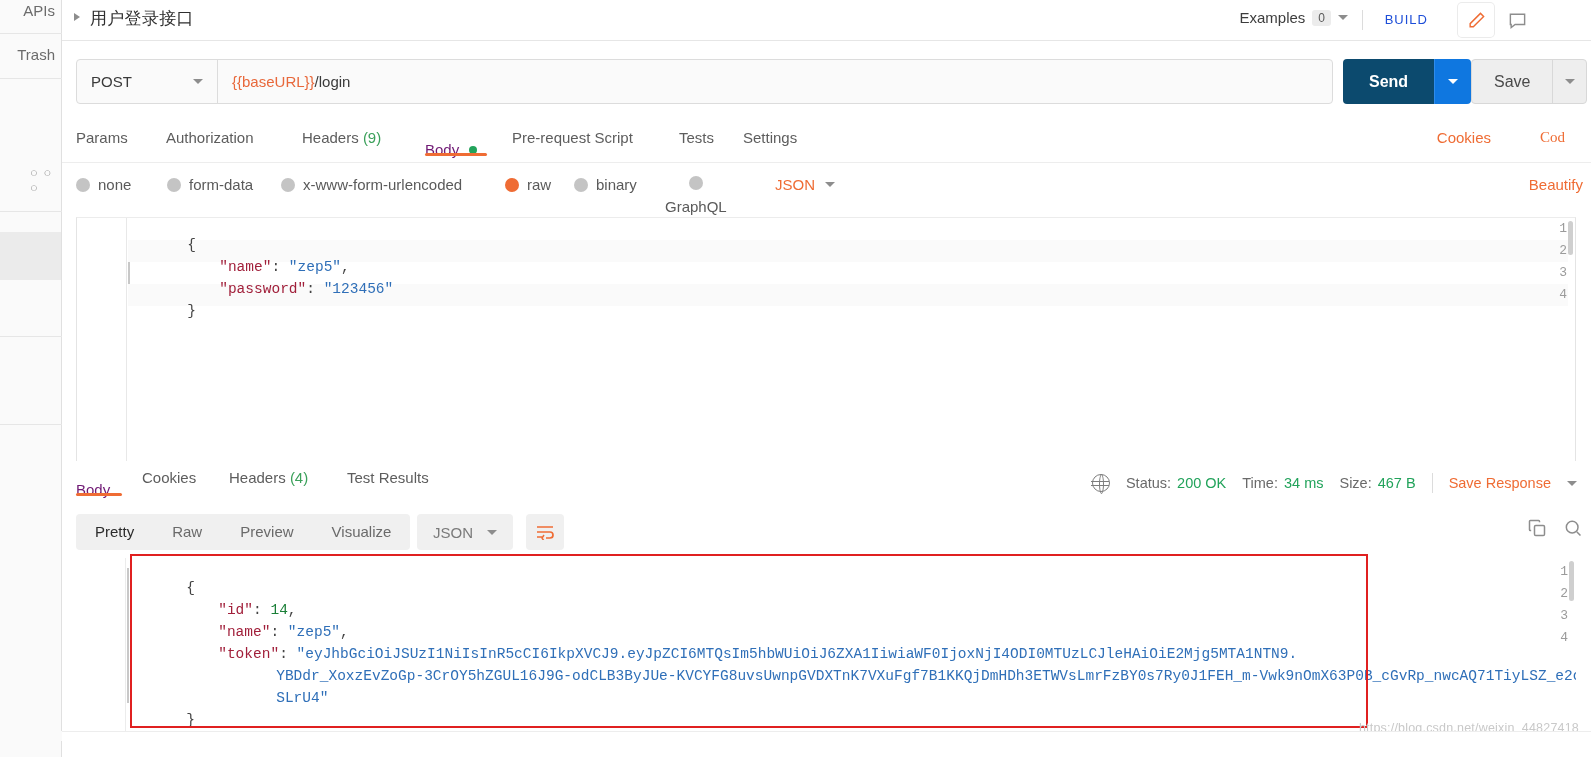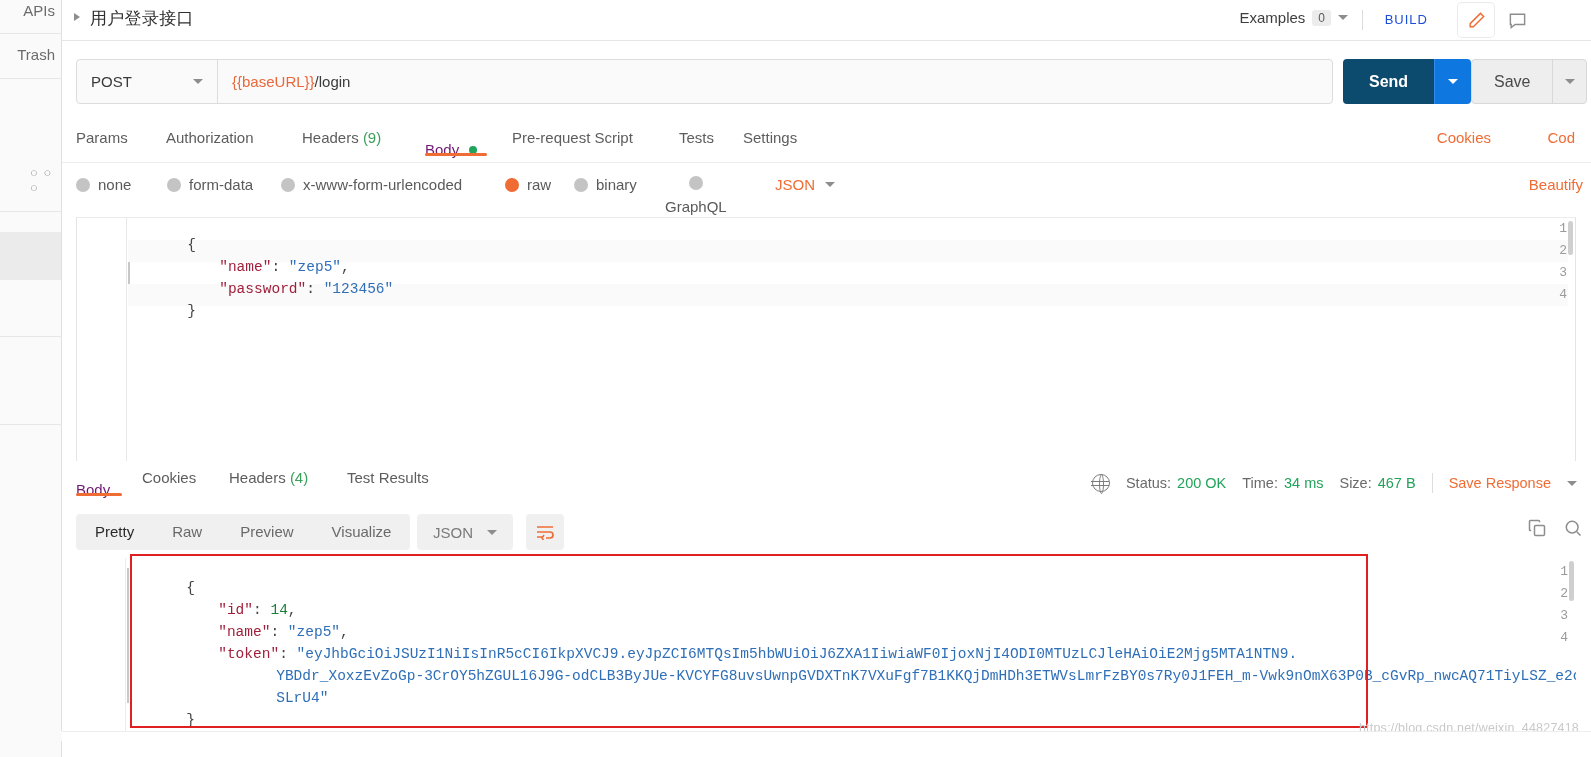--- a/index.html
+++ b/index.html
@@ -365,21 +365,21 @@
     <div class="tab" style="left:450px;">
       <span>Pre-request Script</span>
     </div>
     <div class="tab" style="left:617px;">
       <span>Tests</span>
     </div>
     <div class="tab" style="left:681px;">
       <span>Settings</span>
     </div>
     <div class="hdr-links" style="right:100px;">Cookies</div>
-    <div class="hdr-links" style="right:16px;">Cod</div>
+    <div class="hdr-links" style="right:26px;font-family:Liberation Serif, serif;">Cod</div>
   </div>
 
   <div class="body-types">
     <div class="radio-item" style="left:14px;">
       <span class="radio"></span>
       <span>none</span>
     </div>
     <div class="radio-item" style="left:105px;">
       <span class="radio"></span>
       <span>form-data</span>

